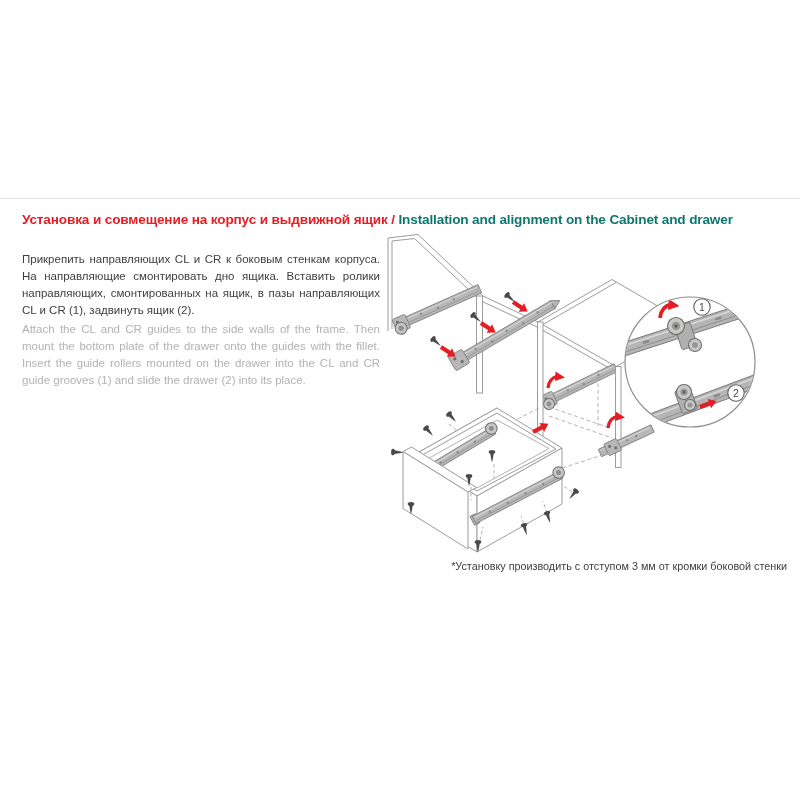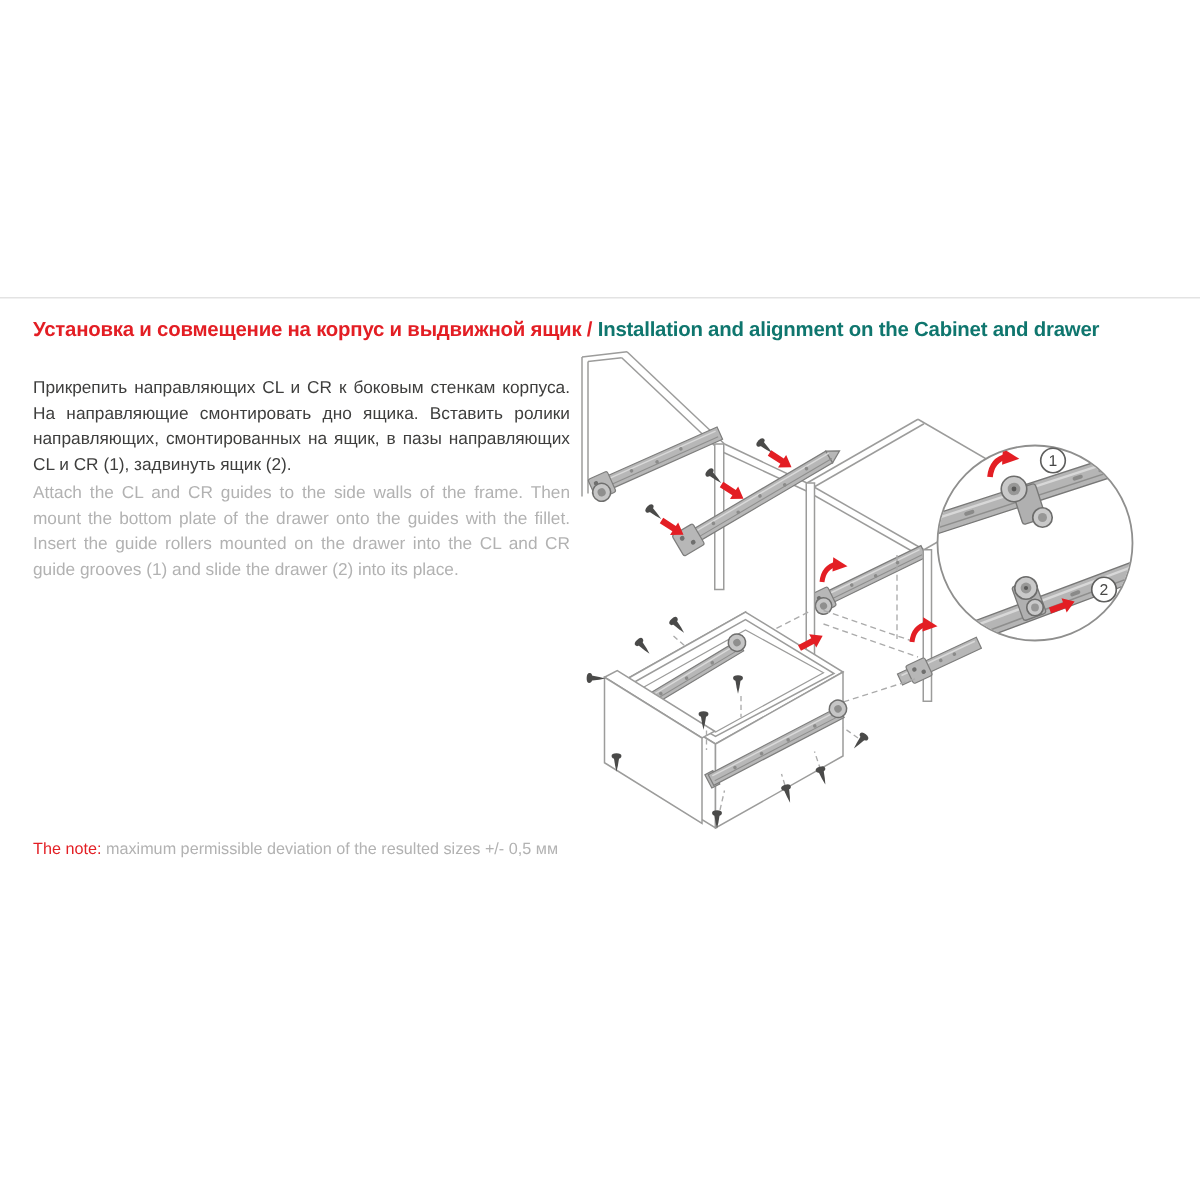--- a/index.html
+++ b/index.html
@@ -28,24 +28,24 @@
 
 <div class="abs divider"></div>
 
 <h1 class="abs title"><span class="ru">Установка и совмещение на корпус и выдвижной ящик / </span><span class="en">Installation and alignment on the Cabinet and drawer</span></h1>
 
 <p class="abs para para-ru"><span>Прикрепить направляющих </span><b>CL</b><span> и </span><b>CR</b><span> к боковым стенкам корпуса. На направляющие смонтировать дно ящика. Вставить ролики направляющих, смонтированных на ящик, в пазы направляющих </span><b>CL</b><span> и </span><b>CR</b><span> (1), задвинуть ящик (2).</span></p>
 
 <p class="abs para para-en">Attach the CL and CR guides to the side walls of the frame. Then mount the bottom plate of the drawer onto the guides with the fillet. Insert the guide rollers mounted on the drawer into the CL and CR guide grooves (1) and slide the drawer (2) into its place.</p>
 
 <div class="abs notes">
-  <div><span class="red">The note:</span><span class="t-light"> maximum permissible deviation of the resulted sizes +/- 0,5 мм</span></div>
 </div>
 
 <div class="abs footnotes">
+  <div class="t-dark">*Установку производить с отступом 3 мм от кромки боковой стенки</div>
 </div>
 
 <svg class="abs diagram" width="800" height="800" viewBox="0 0 800 800">
   <defs>
     <g id="screw">
       <ellipse cx="0" cy="0" rx="3.3" ry="1.9" fill="#4a4a49"></ellipse>
       <path d="M-1.9,0.5 L1.9,0.5 L0.9,6.5 L0,10.5 L-0.9,6.5 Z" fill="#4a4a49"></path>
     </g>
     <g id="rarrow">
       <path d="M0,-2.1 L10,-2.1 L10,-5 L17.5,0 L10,5 L10,2.1 L0,2.1 Z" fill="#e31e24"></path>

